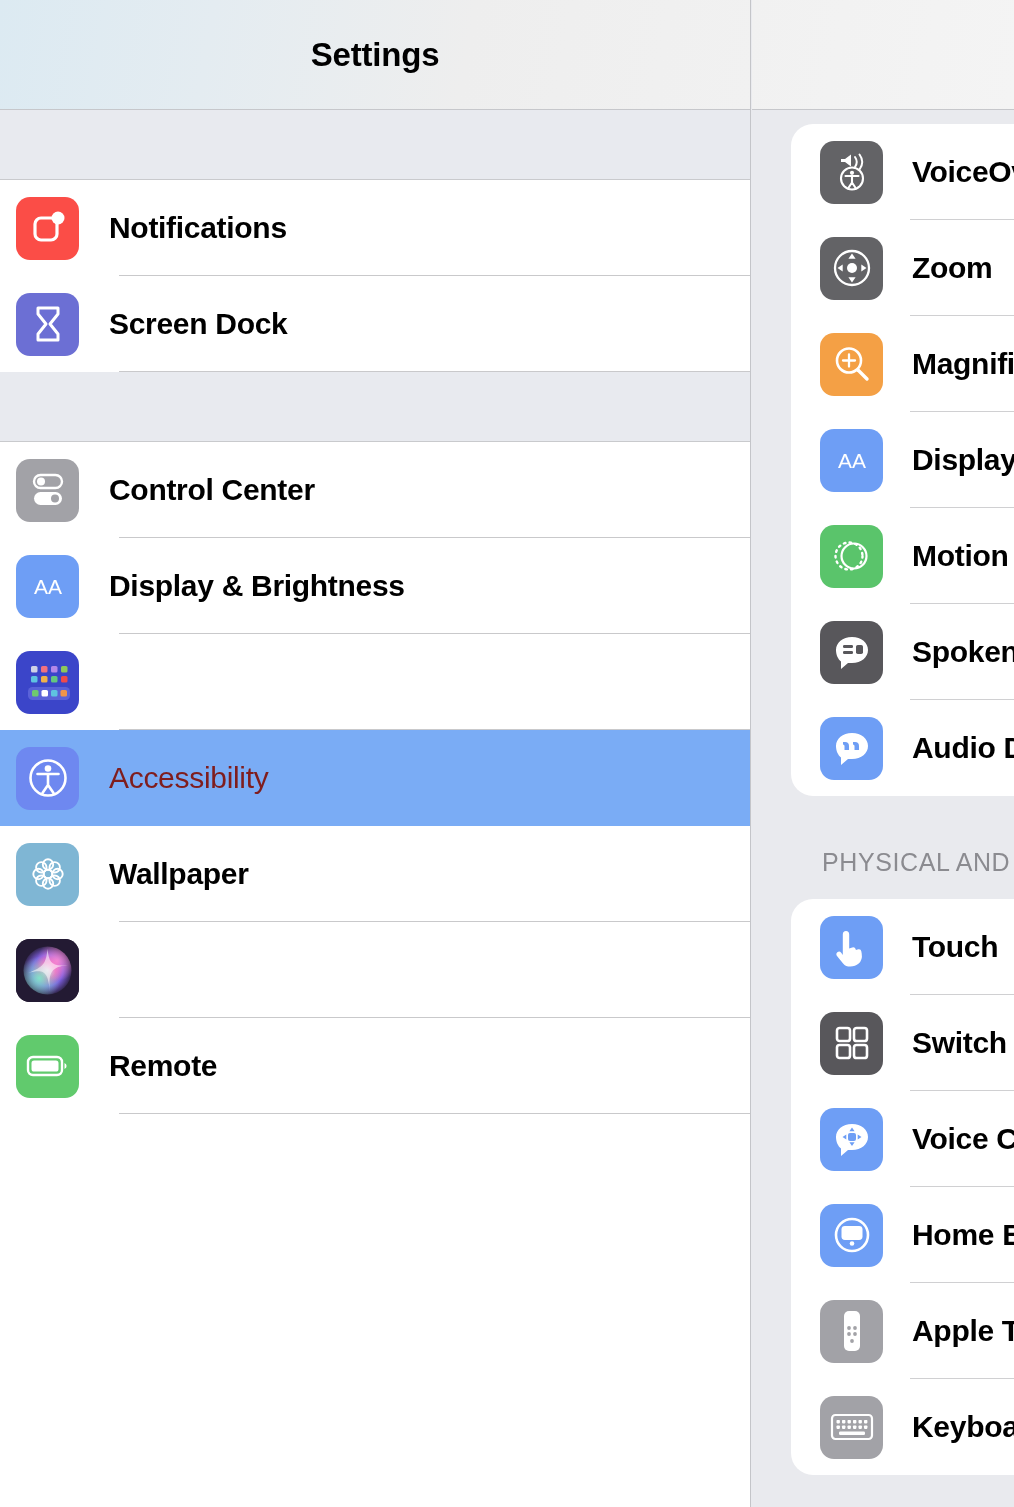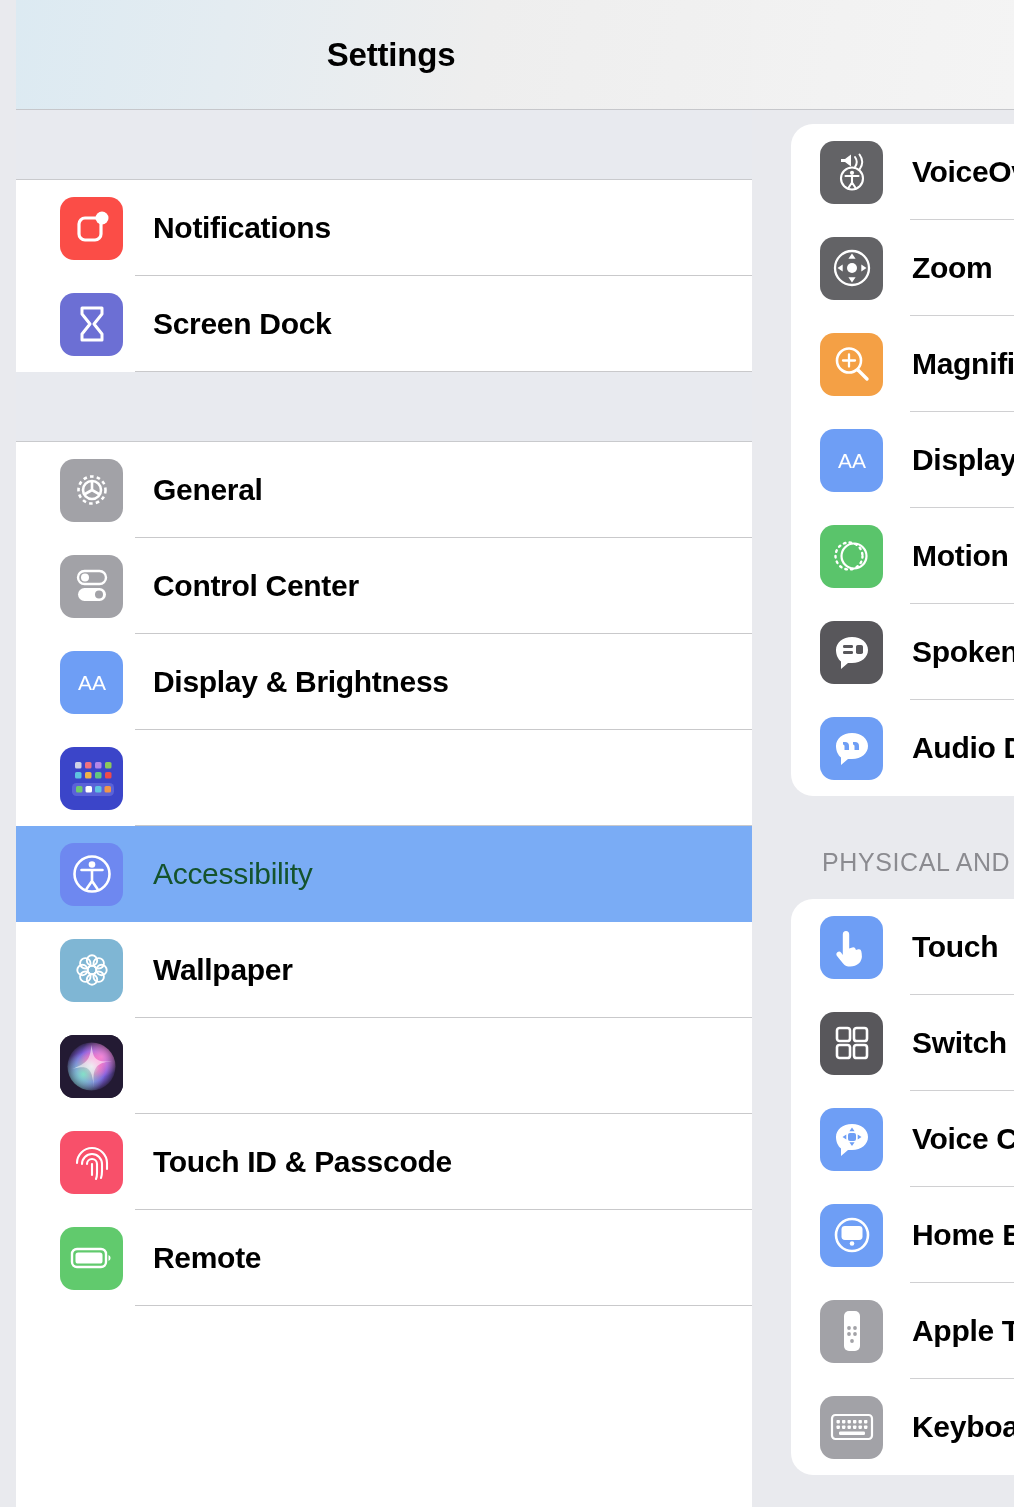--- a/index.html
+++ b/index.html
@@ -6,50 +6,50 @@
   html, body { width:1014px; height:1507px; overflow:hidden; }
   body {
     font-family: "Liberation Sans", sans-serif;
     background:#e9eaee;
     -webkit-font-smoothing:antialiased;
   }
   .screen { position:relative; width:1014px; height:1507px; overflow:hidden; }
 
   
   .sidebar {
-    position:absolute; left:16px; top:0; width:751px; height:1507px;
+    position:absolute; left:0; top:0; width:751px; height:1507px;
     background:#ffffff; overflow:hidden;
     border-right:1px solid #c4c5c9;
   }
   .nav-bar {
     position:relative; height:110px; width:100%;
     background:linear-gradient(100deg,#dceaf2 0%,#e4ecf1 28%,#eeeeee 62%,#f1f1f1 100%);
     border-bottom:1px solid #c6c7cb;
     display:flex; align-items:center; justify-content:center;
   }
   .nav-title { font-size:33px; font-weight:bold; color:#000; letter-spacing:-0.2px; }
 
   .group-gap { height:70px; background:#e8eaef; border-bottom:1px solid #c9cacd; }
   .group-gap.first { border-top:0; }
 
   .sb-list { background:#fff; }
   .sb-row {
     position:relative; display:flex; align-items:center;
-    height:96px; padding-left:44px; background:#fff;
+    height:96px; padding-left:16px; background:#fff;
   }
   .sb-row .sep {
     position:absolute; left:119px; right:0; bottom:0; height:1px; background:#c9c9cb;
   }
   .sb-row:last-child .sep { display:block; }
   .sb-row.selected { background:#7aacf5; }
   .sb-label {
     font-size:30px; font-weight:bold; color:#000; letter-spacing:-0.3px;
     margin-left:30px; white-space:nowrap;
   }
-  .sb-row.selected .sb-label { color:#14532d; font-weight:normal;text-align:center; }
+  .sb-row.selected .sb-label { color:#7f1d1d; font-weight:normal;text-align:center; }
 
   
   .icn {
     width:63px; height:63px; border-radius:14px;
     flex:0 0 63px; position:relative; overflow:hidden;
     display:flex; align-items:center; justify-content:center;
   }
   .icn svg { display:block; }
 
   
@@ -118,33 +118,20 @@
         <div class="sb-label">Screen Dock</div>
         <div class="sep"></div>
       </div>
 
     </div>
 
     <div class="group-gap"></div>
 
     <div class="sb-list">
 
-      <div class="sb-row">
-        <div class="icn" style="background:#a2a2a7">
-          <svg width="42" height="42" viewBox="0 0 42 42">
-            <g fill="none" stroke="#fff" stroke-width="2.6">
-              <circle cx="21" cy="21" r="13.5" stroke-dasharray="3.6 3.2"></circle>
-              <circle cx="21" cy="21" r="9"></circle>
-              <path d="M21 12 v9 M21 21 l7.8 4.5 M21 21 l-7.8 4.5"></path>
-            </g>
-          </svg>
-        </div>
-        <div class="sb-label">General</div>
-        <div class="sep"></div>
-      </div>
 
       <div class="sb-row">
         <div class="icn" style="background:#a2a2a7">
           <svg width="40" height="36" viewBox="0 0 40 36">
             <rect x="6" y="3" width="28" height="13" rx="6.5" fill="none" stroke="#fff" stroke-width="2.4"></rect>
             <circle cx="13" cy="9.5" r="4" fill="#fff"></circle>
             <rect x="6" y="20" width="28" height="13" rx="6.5" fill="#fff"></rect>
             <circle cx="27" cy="26.5" r="4" fill="#a2a2a7"></circle>
           </svg>
         </div>
@@ -239,34 +226,20 @@
             <rect width="63" height="63" fill="#231a33"></rect>
             <circle cx="31.5" cy="31.5" r="24" fill="url(#siriA)"></circle>
             <circle cx="31.5" cy="31.5" r="24" fill="url(#siriB)"></circle>
             <circle cx="31.5" cy="31.5" r="24" fill="url(#siriC)"></circle>
             <path d="M31.5 10 C30 24 28 28 12 34 C28 30 32 32 34 53 C32 32 36 28 52 26 C36 28 33 24 31.5 10z" fill="#ffffff" opacity="0.55"></path>
           </svg>
         </div>
         <div class="sep"></div>
       </div>
 
-      <div class="sb-row">
-        <div class="icn" style="background:#f8506a">
-          <svg width="42" height="42" viewBox="0 0 42 42">
-            <g fill="none" stroke="#fff" stroke-width="2.1" stroke-linecap="round">
-              <path d="M6 22 a15 15 0 0 1 30 0 v6"></path>
-              <path d="M11 23 a10 10 0 0 1 20 0 v7 q0 4 -1 7"></path>
-              <path d="M16 23 a5 5 0 0 1 10 0 v9 q0 4 -1 6"></path>
-              <path d="M21 23 v11"></path>
-            </g>
-          </svg>
-        </div>
-        <div class="sb-label">Touch ID &amp; Passcode</div>
-        <div class="sep"></div>
-      </div>
 
       <div class="sb-row">
         <div class="icn" style="background:#61ca6d">
           <svg width="46" height="26" viewBox="0 0 46 26">
             <rect x="3" y="4" width="34" height="18" rx="5" fill="none" stroke="#fff" stroke-width="2.4"></rect>
             <rect x="6.5" y="7.5" width="27" height="11" rx="2.6" fill="#fff"></rect>
             <path d="M39.5 10 v6 a3.2 3.2 0 0 0 0 -6z" fill="#fff"></path>
           </svg>
         </div>
         <div class="sb-label">Remote</div>

